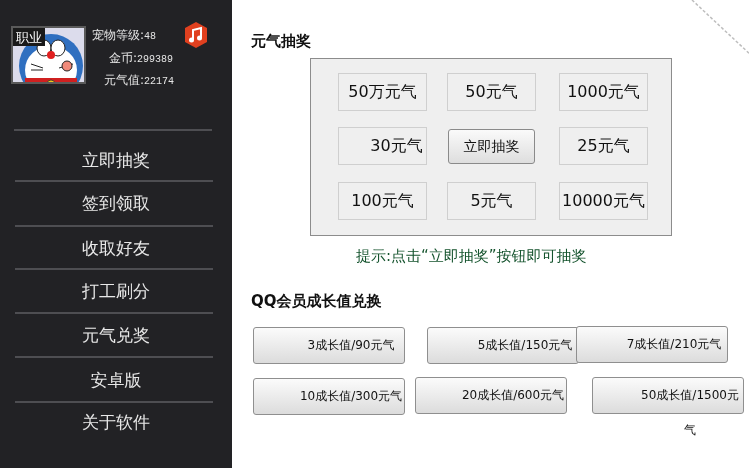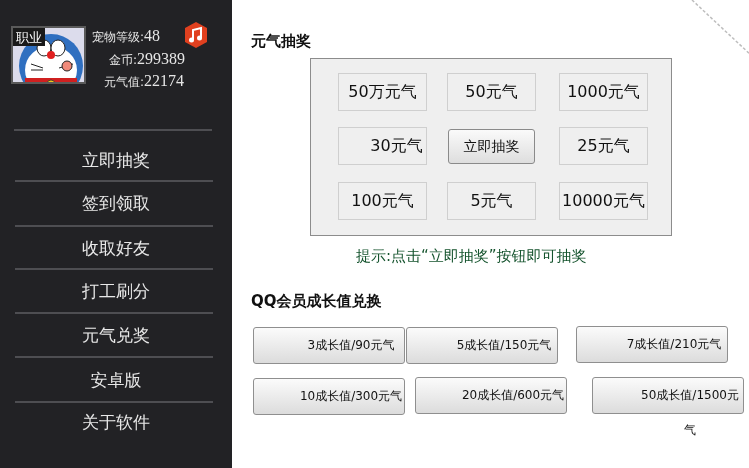--- a/index.html
+++ b/index.html
@@ -16,21 +16,21 @@
   }
   .profile { position: absolute; left: 0; top: 0; width: 232px; height: 120px; }
   .avatar {
     position: absolute; left: 11px; top: 26px; width: 75px; height: 58px;
     border: 2px solid #5a5a5a;
     background: #a16207;
     overflow: hidden;
   }
   .avatar svg { display: block; }
   .stat { position: absolute; font-size: 12px; color: #e6e6e6; white-space: nowrap; }
-  .stat .num { font-family: Liberation Serif, serif; font-size: 16px; }
+  .stat .num { font-family: Liberation Mono, monospace; font-size: 10px; }
   .stat-level { left: 92px; top: 27px; }
   .stat-gold { left: 109px; top: 50px; }
   .stat-energy { left: 104px; top: 72px; }
   .music-icon { position: absolute; left: 184px; top: 22px; width: 24px; height: 26px; }
   .divider { position: absolute; left: 14px; width: 198px; height: 2px; background: #4e4e52; }
   .nav-item {
     position: absolute; left: 0; width: 232px; height: 40px;
     text-align: center; line-height: 40px;
     font-size: 17px; color: #e8e8e8; cursor: pointer;
   }
@@ -136,21 +136,21 @@
     <div class="prize" style="left:27px;top:123px;">100元气</div>
     <div class="prize" style="left:136px;top:123px;">5元气</div>
     <div class="prize" style="left:248px;top:123px;">10000元气</div>
   </div>
 
   <div class="hint">提示:点击“立即抽奖”按钮即可抽奖</div>
 
   <div class="section-title" style="left:19px;top:292px;">QQ会员成长值兑换</div>
 
   <div class="ex-btn" style="left:21px;top:327px;">3成长值/90元气</div>
-  <div class="ex-btn" style="left:174px;top:327px;">5成长值/150元气</div>
+  <div class="ex-btn" style="left:195px;top:327px;">5成长值/150元气</div>
   <div class="ex-btn" style="left:344px;top:326px;">7成长值/210元气</div>
   <div class="ex-btn" style="left:21px;top:378px;">10成长值/300元气</div>
   <div class="ex-btn" style="left:183px;top:377px;">20成长值/600元气</div>
   <div class="ex-btn" style="left:360px;top:377px;">50成长值/1500元气</div>
 </div>
 
 <svg class="corner-line" viewBox="0 0 70 60">
   <line x1="2" y1="0" x2="62" y2="56" stroke="#bdbdbd" stroke-width="1.5" stroke-dasharray="3,2"></line>
 </svg>
 

